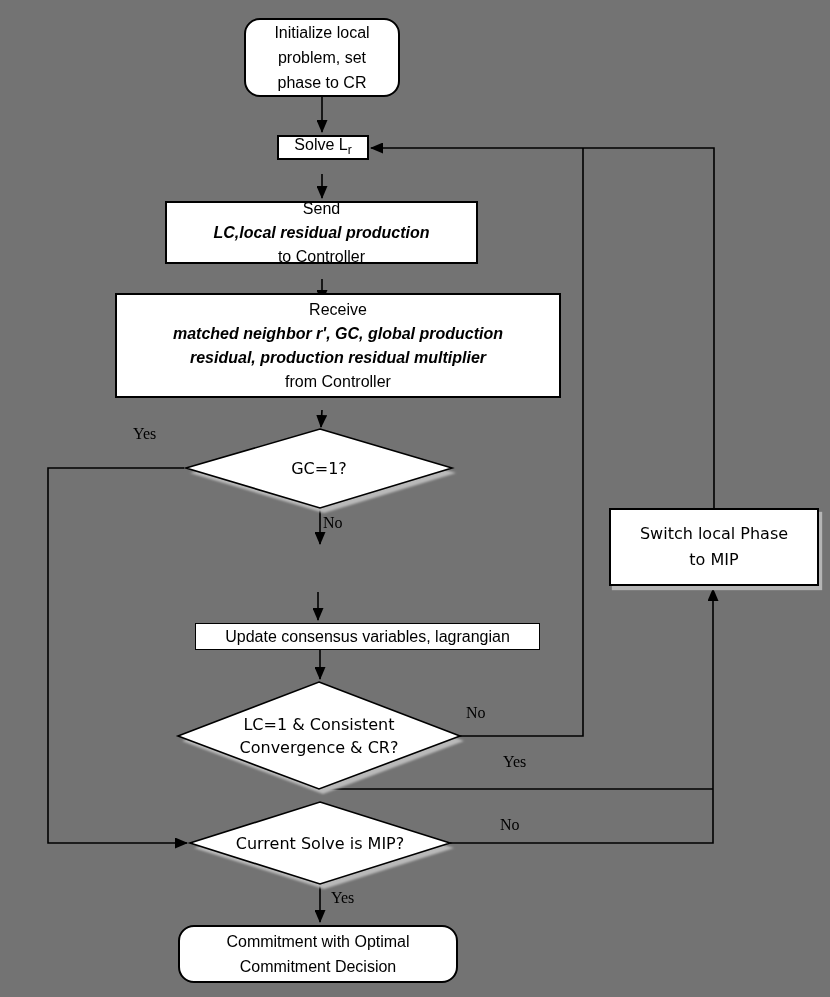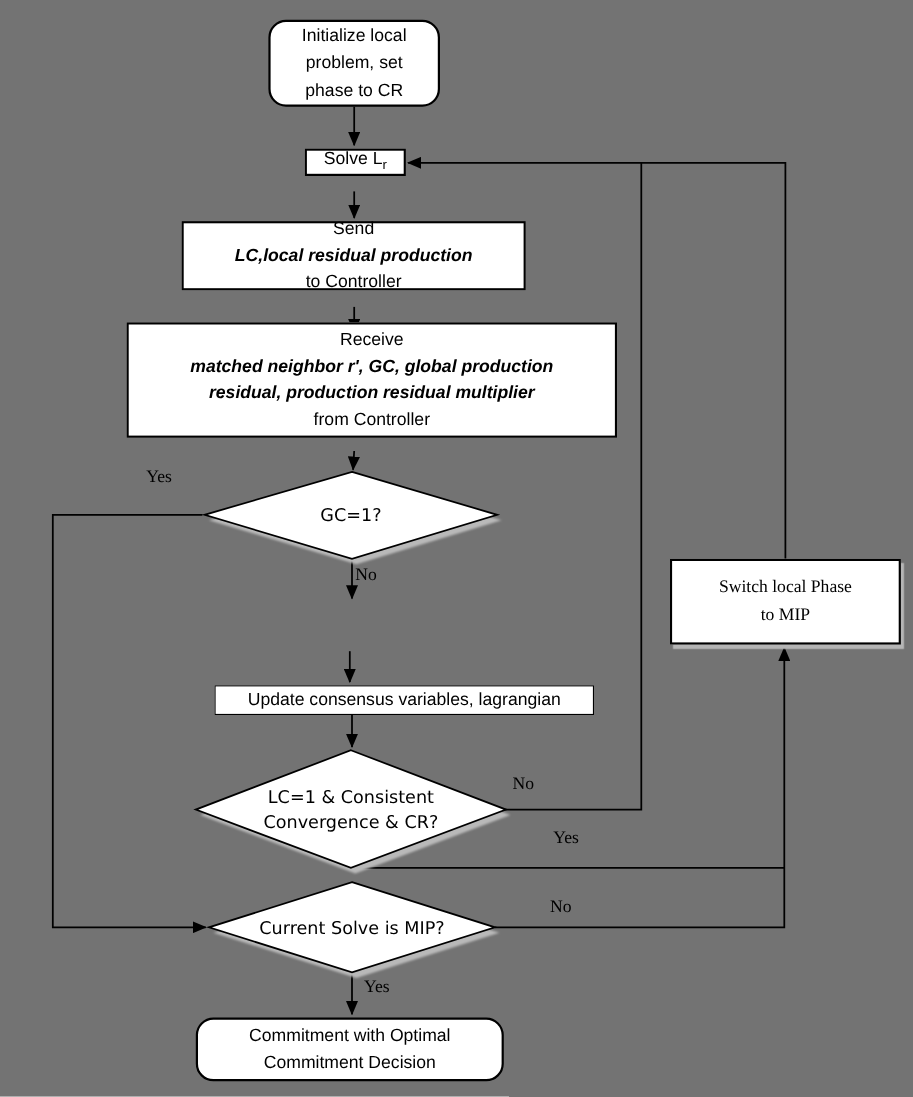--- a/index.html
+++ b/index.html
@@ -99,21 +99,21 @@
     <div class="bi">matched neighbor r', GC, global production</div>
     <div class="bi">residual, production residual multiplier</div>
     <div>from Controller</div>
   </div>
 
 
   <div class="node f-a thin" style="left:148px;top:623px;width:345px;height:27px;margin-left:47px;">
     <div>Update consensus variables, lagrangian</div>
   </div>
 
-  <div class="node f-v switch-node" style="left:609px;top:508px;width:210px;height:78px;font-family:Liberation Serif, serif;">
+  <div class="node f-v switch-node" style="left:609px;top:508px;width:210px;height:78px;">
     <div>Switch local Phase</div>
     <div>to MIP</div>
   </div>
 
   <div class="node terminal f-a terminate-node" style="left:178px;top:925px;width:280px;height:58px;">
     <div>Commitment with Optimal</div>
     <div>Commitment Decision</div>
   </div>
 
   <div class="dlabel" style="left:186px;top:429px;width:266px;height:79px;">

